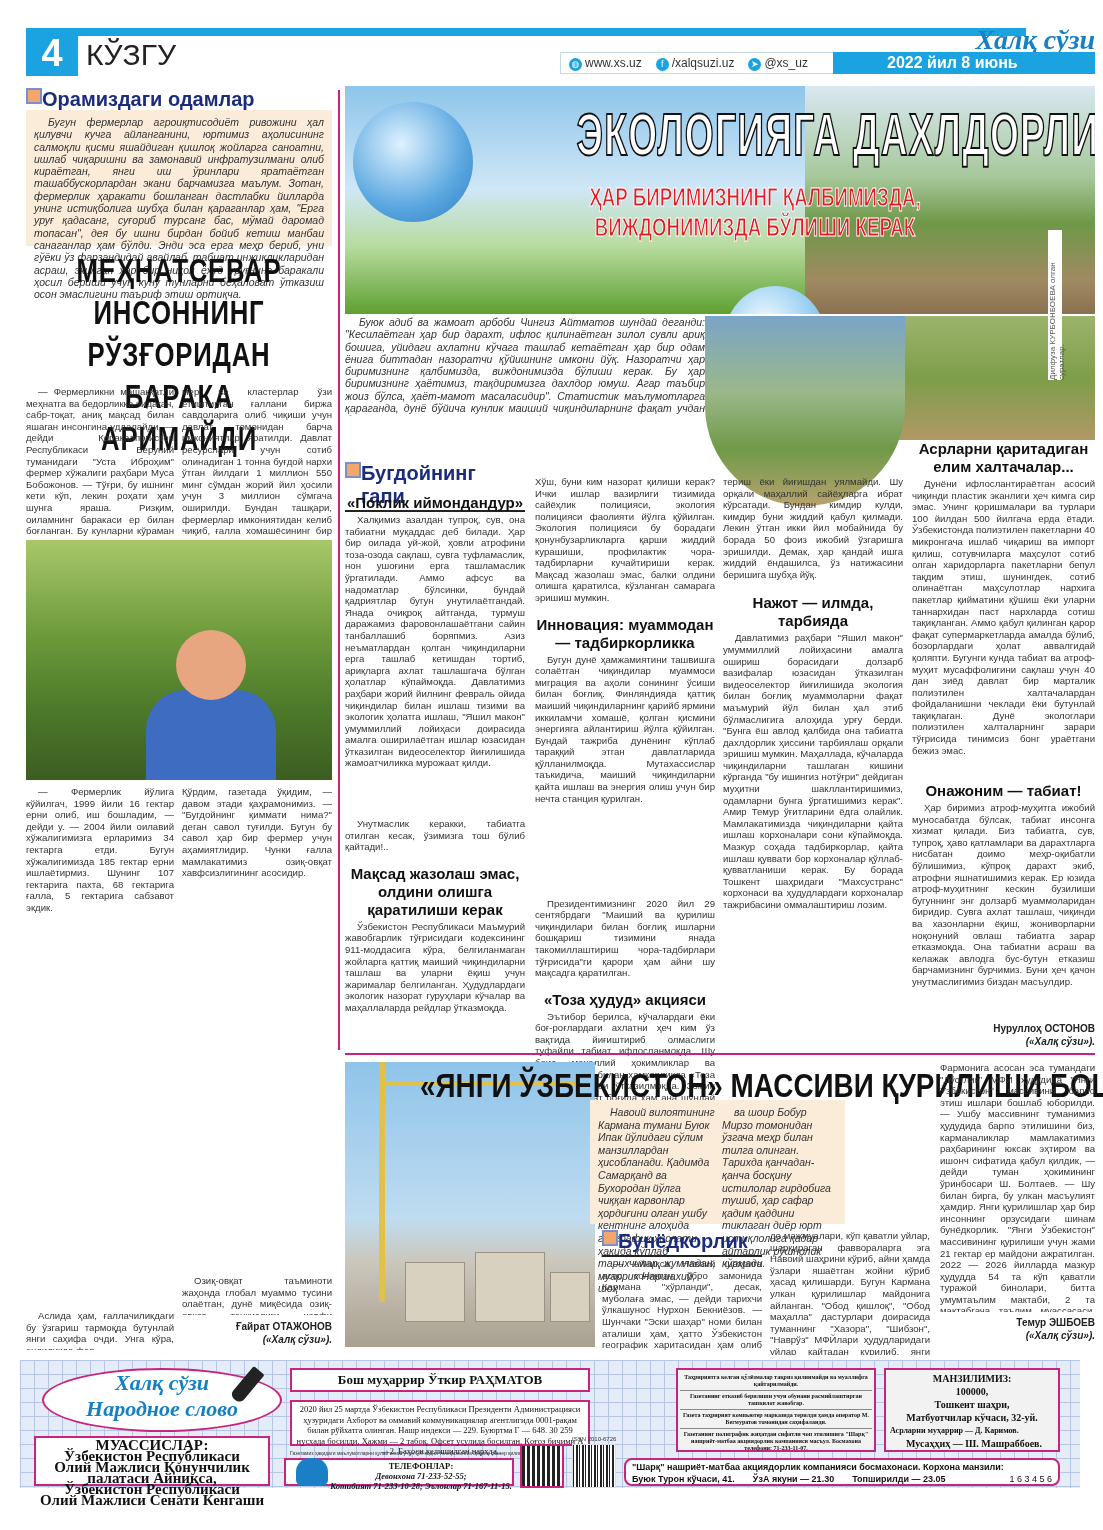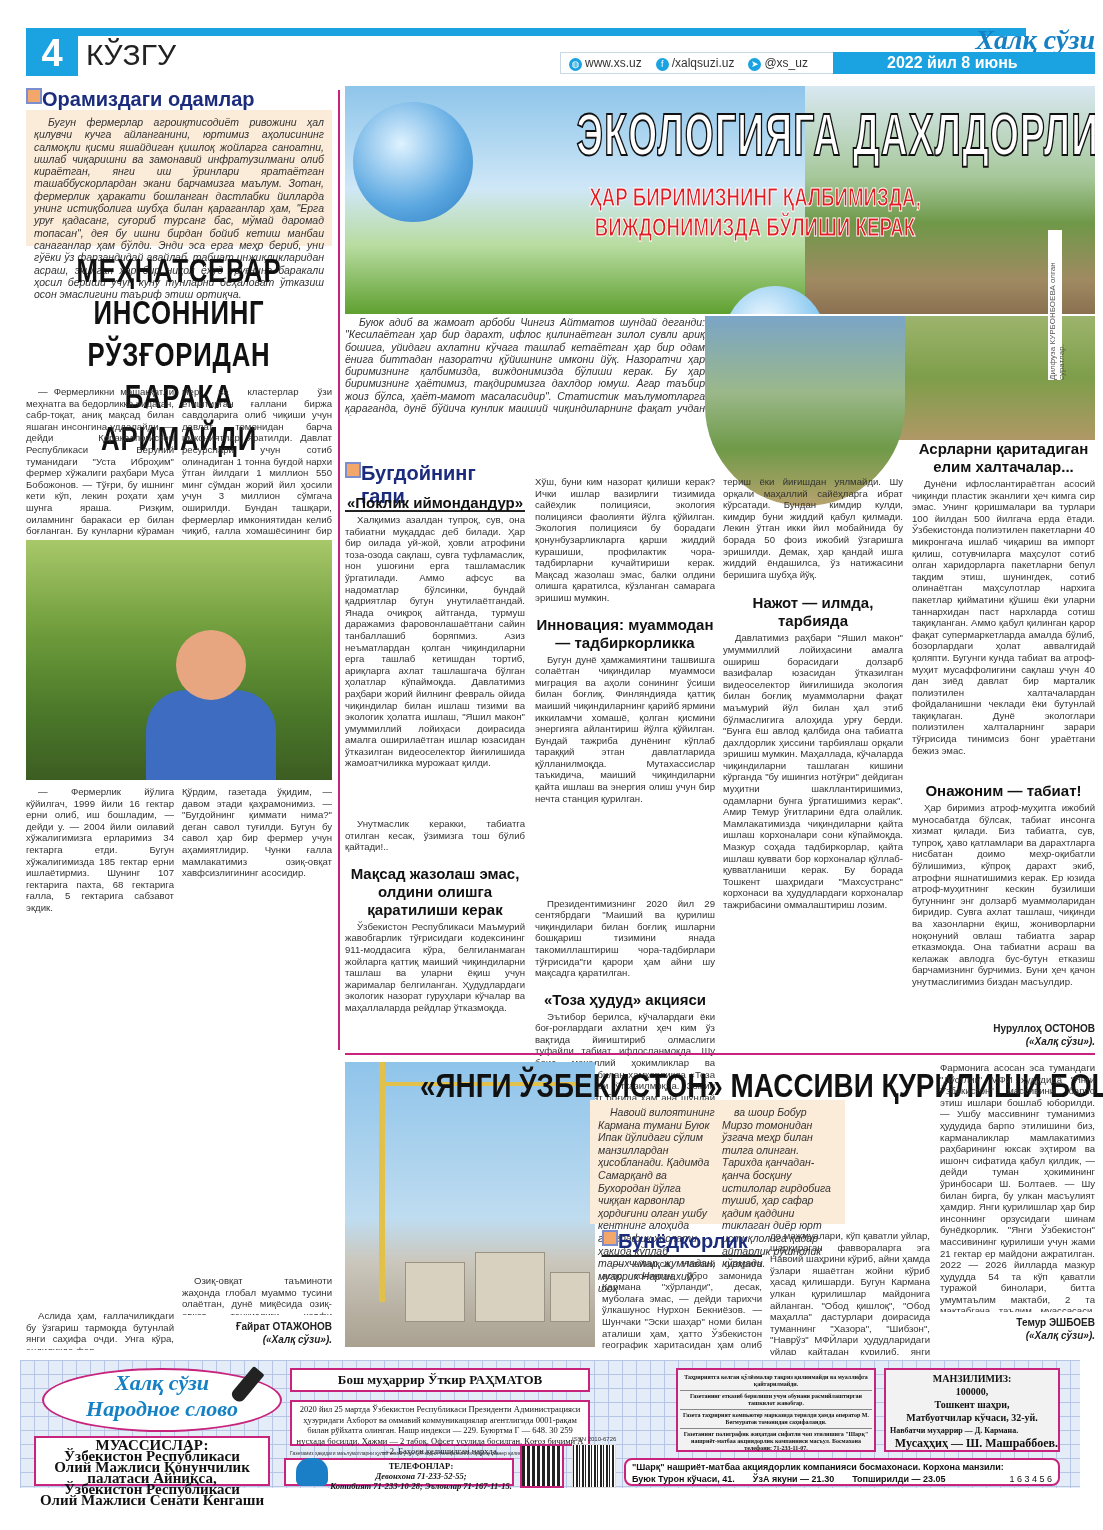--- a/index.html
+++ b/index.html
@@ -223,22 +223,22 @@
     <div style="border-bottom:1px solid #888;padding:2px 0;font-weight:bold">Таҳририятга келган қўлёзмалар тақриз қилинмайди ва муаллифга қайтарилмайди.</div>
     <div style="border-bottom:1px solid #888;padding:2px 0;font-weight:bold">Газетанинг етказиб берилиши учун обунани расмийлаштирган ташкилот жавобгар.</div>
     <div style="border-bottom:1px solid #888;padding:2px 0;font-weight:bold">Газета таҳририят компьютер марказида терилди ҳамда оператор М. Бегмуратов томонидан саҳифаланди.</div>
     <div style="padding:2px 0;font-weight:bold">Газетанинг полиграфик жиҳатдан сифатли чоп этилишига "Шарқ" нашриёт-матбаа акциядорлик компанияси масъул. Босмахона телефони: 71-233-11-07.</div>
   </div>
   <div class="f-box" style="left:864px;top:8px;width:176px;height:84px;font-size:10px;line-height:13px;padding-top:2px;background:#f2f2f2;">
     <div style="font-weight:bold">МАНЗИЛИМИЗ:</div>
     <div style="font-weight:bold">100000,</div>
     <div style="font-weight:bold">Тошкент шаҳри,</div>
     <div style="font-weight:bold">Матбуотчилар кўчаси, 32-уй.</div>
-    <div style="font-weight:bold;font-size:8px;text-align:left;padding-left:4px">Навбатчи муҳаррир — Д. Кармана.</div>
-    <div style="font-weight:bold;font-size:12px;text-align:right;padding-left:4px">Мусаҳҳиҳ — Ш. Машраббоев.</div>
+    <div style="font-weight:bold;font-size:8px;text-align:left;padding-left:4px">Асрларни муҳаррир — Д. Каримов.</div>
+    <div style="font-weight:bold;font-size:10px;text-align:center;padding-left:4px">Мусаҳҳиҳ — Ш. Машраббоев.</div>
   </div>
   <div class="f-box" style="left:604px;top:98px;width:436px;height:28px;border-radius:8px;font-size:9px;line-height:12px;text-align:left;padding:1px 6px;font-family:'Liberation Sans',sans-serif;font-weight:bold;">
     <div>"Шарқ" нашриёт-матбаа акциядорлик компанияси босмахонаси. Корхона манзили:</div>
     <div style="display:flex;gap:18px;">
       <span>Буюк Турон кўчаси, 41.</span>
       <span>ЎзА якуни — 21.30</span>
       <span>Топширилди — 23.05</span>
       <span style="margin-left:auto;font-weight:normal">1 6 3 4 5 6</span>
     </div>
   </div>

